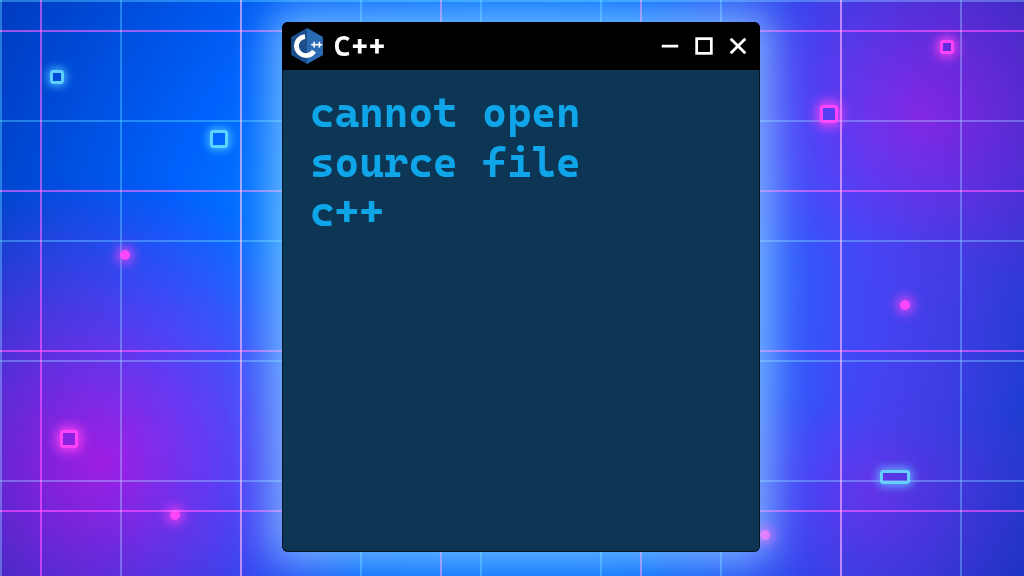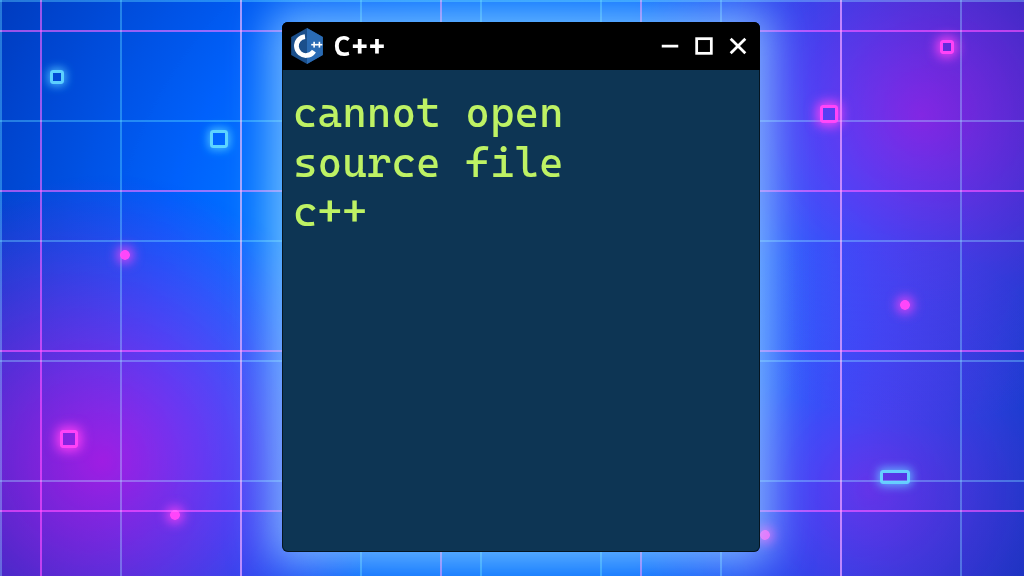--- a/index.html
+++ b/index.html
@@ -76,25 +76,25 @@
     .ctrl svg { width:22px; height:22px; stroke:#fff; fill:none; stroke-width:3; }
     
     .cpp-logo {
       width:34px; height:38px;
       display:flex; align-items:center; justify-content:center;
     }
     .cpp-logo svg { width:34px; height:38px; }
     
     .body {
       flex:1;
-      padding: 18px 11px;
-      color:#bef264;
+      padding: 18px 28px;
+      color:#0ea5e9;
       font-size:42px;
       font-family:"Cascadia Mono","Consolas","Courier New",monospace;
-      font-weight:400;
+      font-weight:700;
       line-height:1.18;
       letter-spacing:0px;
       white-space:pre-wrap;
     }
   </style>
 </head>
 <body>
 
 <div class="bg">
   <span class="node" style="left:60px;  top:430px;"></span>

